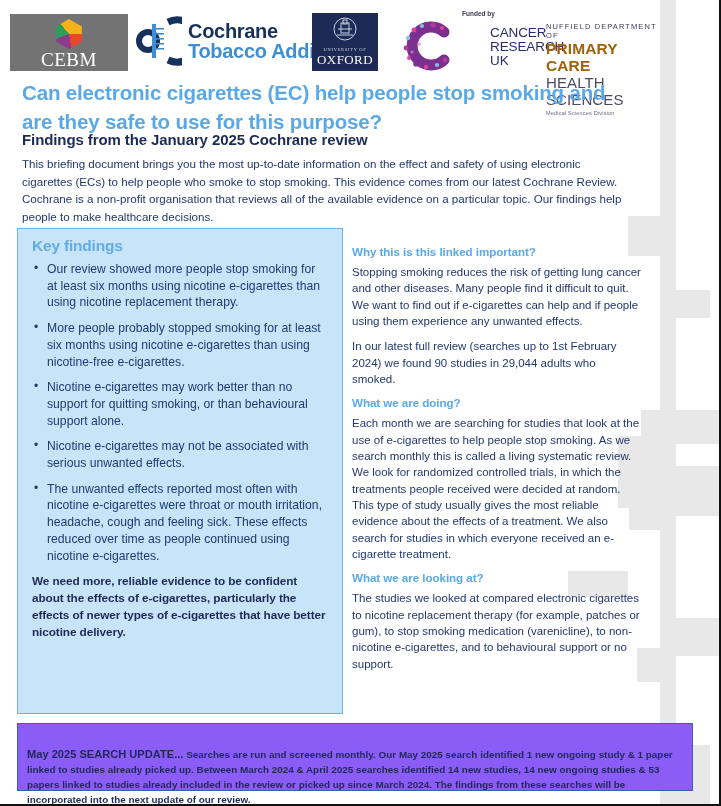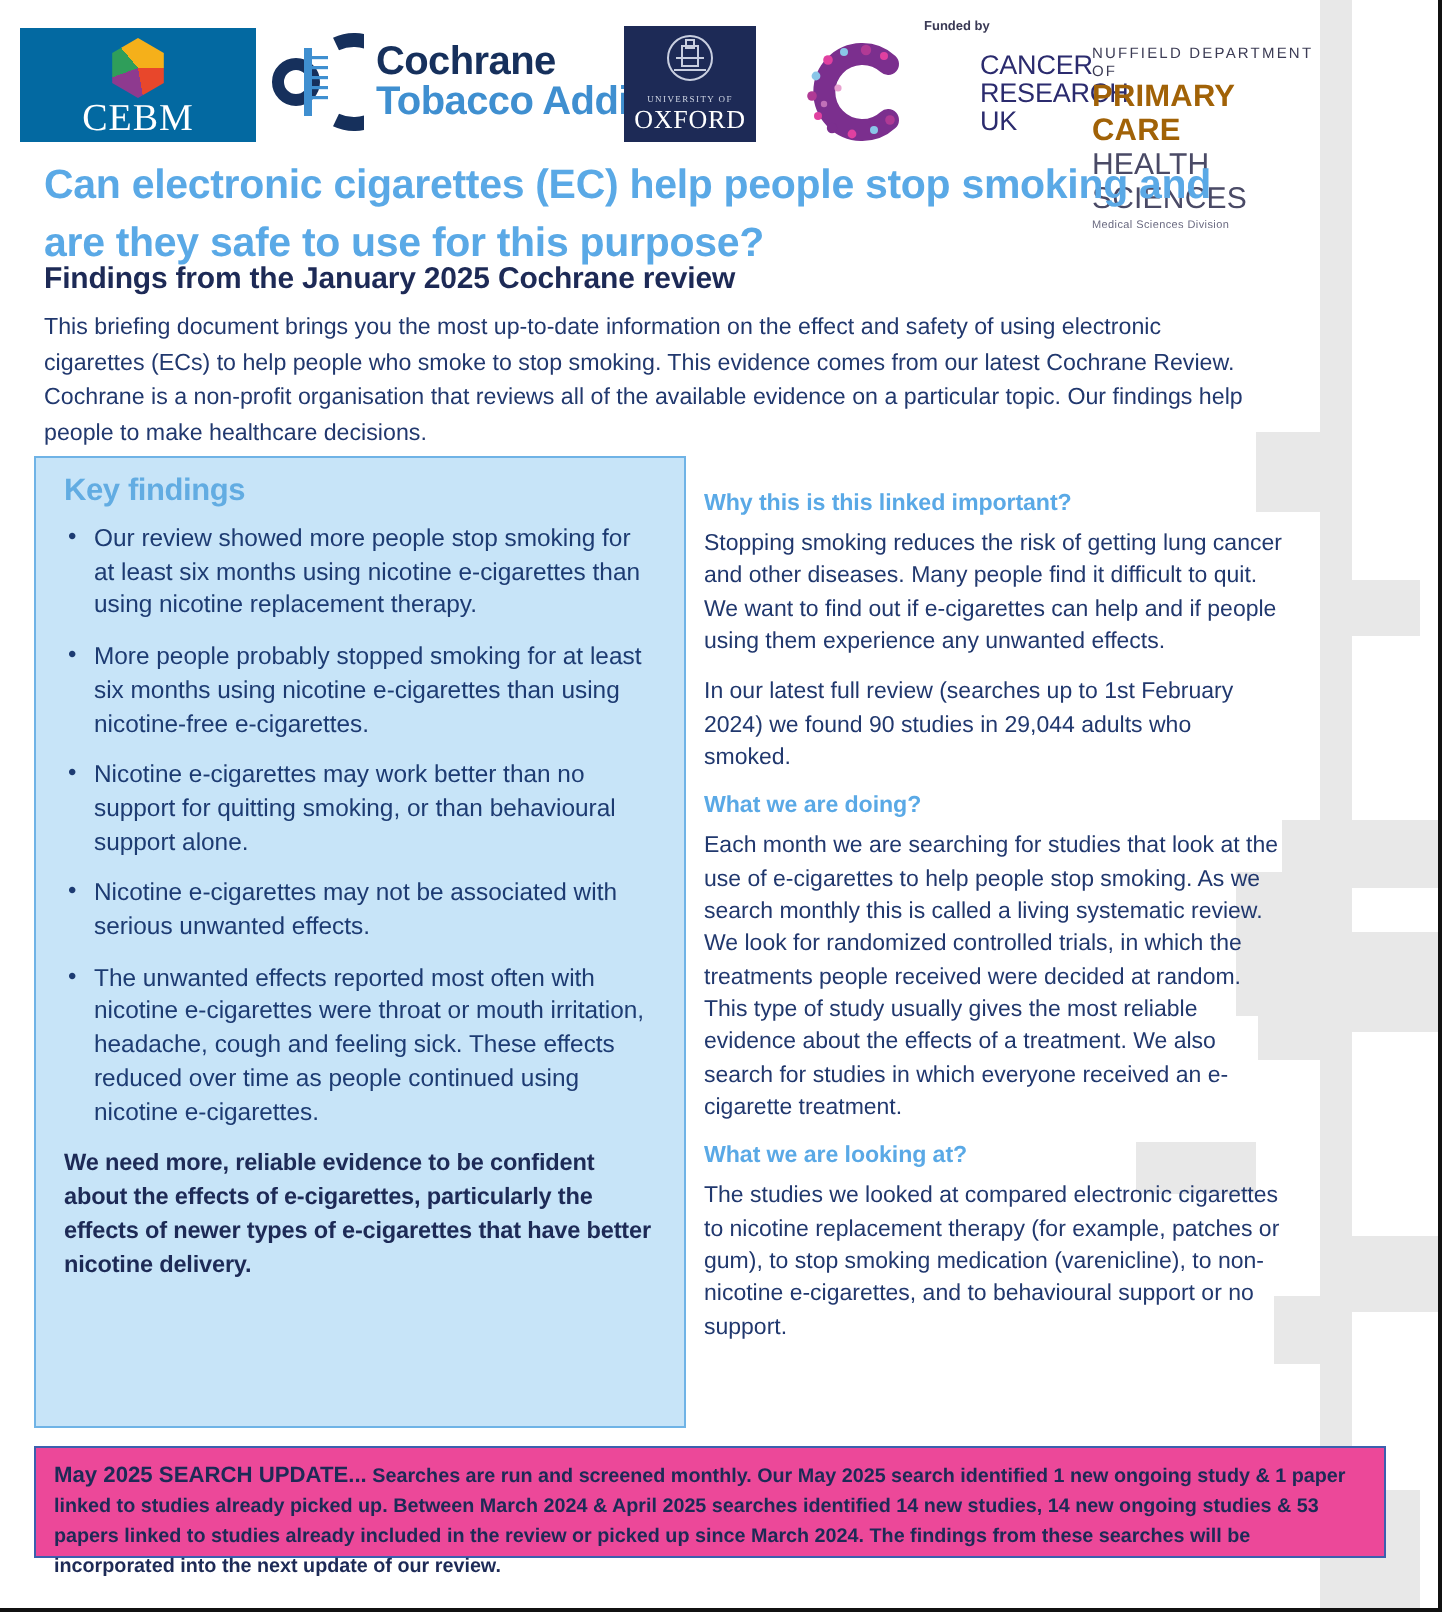--- a/index.html
+++ b/index.html
@@ -24,21 +24,21 @@
     position: absolute; left: 0; top: 6px;
     width: 660px; height: 66px;
     z-index: 2;
   }
   .logo { position: absolute; display: flex; align-items: center; }
 
   
   .cebm {
     left: 10px; top: 8px;
     width: 118px; height: 57px;
-    background: #0369a1;
+    background: #737373;
     flex-direction: column; justify-content: flex-end;
     padding-bottom: 2px;
   }
   .cebm-hex {
     width: 30px; height: 30px;
     margin-bottom: 1px;
     position: relative;
   }
   .cebm-hex .h {
     position: absolute; inset: 0;
@@ -145,23 +145,23 @@
   }
   .sec-body {
     color: #21386e; font-size: 11.5px; line-height: 1.42;
     margin-bottom: 9px;
   }
   .sec-block { margin-bottom: 4px; }
 
   
   .update-box {
     position: absolute; left: 17px; top: 723px;
-    width: 676px; height: 56px;
-    background: #ec4899; border: 1.3px solid #3b5fae;
-    padding: 6px 9px; z-index: 3;
+    width: 676px; height: 68px;
+    background: #8b5cf6; border: 1.3px solid #3b5fae;
+    padding: 22px 9px; z-index: 3;
   }
   .update-text {
     color: #1d2a56; font-size: 9.9px; line-height: 1.5;
     font-weight: bold;
   }
   .update-text .lead { font-size: 11.1px; }
 
   
   .sliver {
     position: absolute; left: 0; top: 798px; width: 721px; height: 8px;

